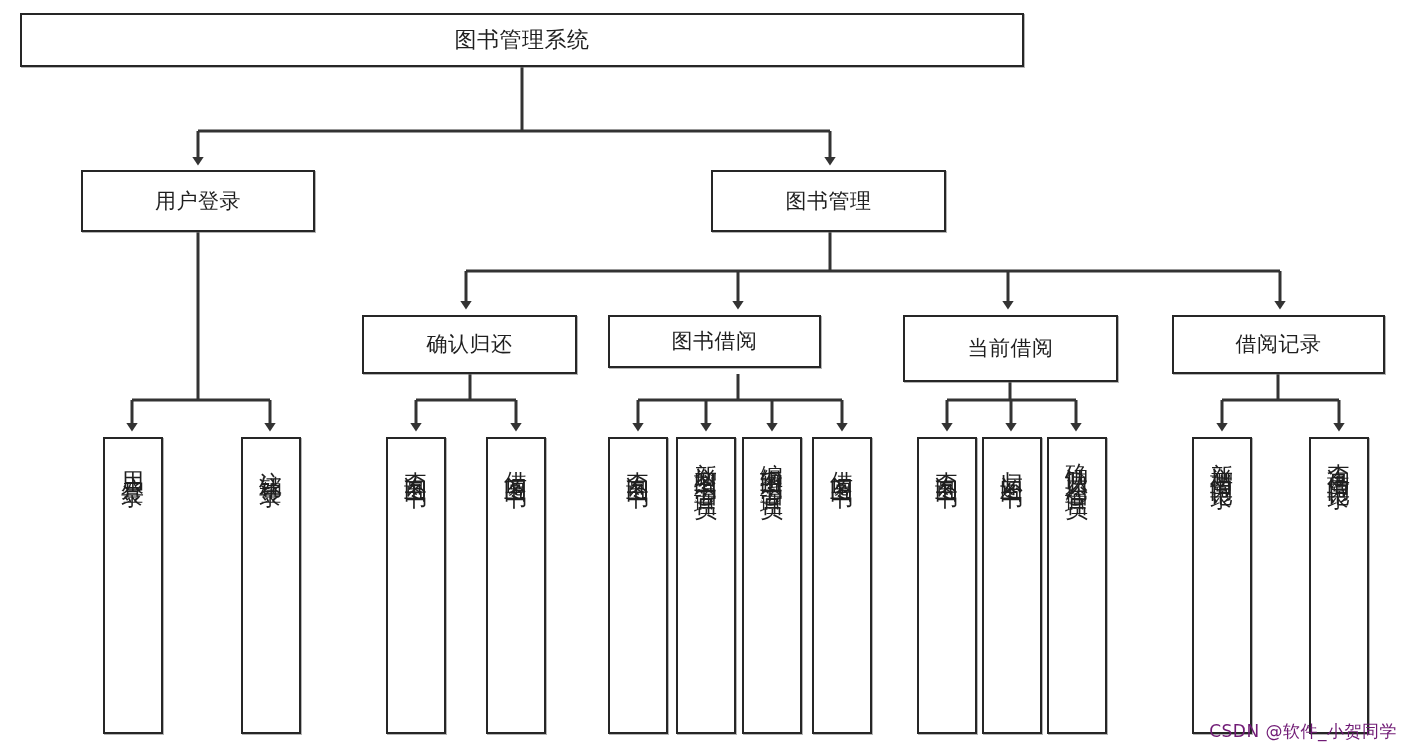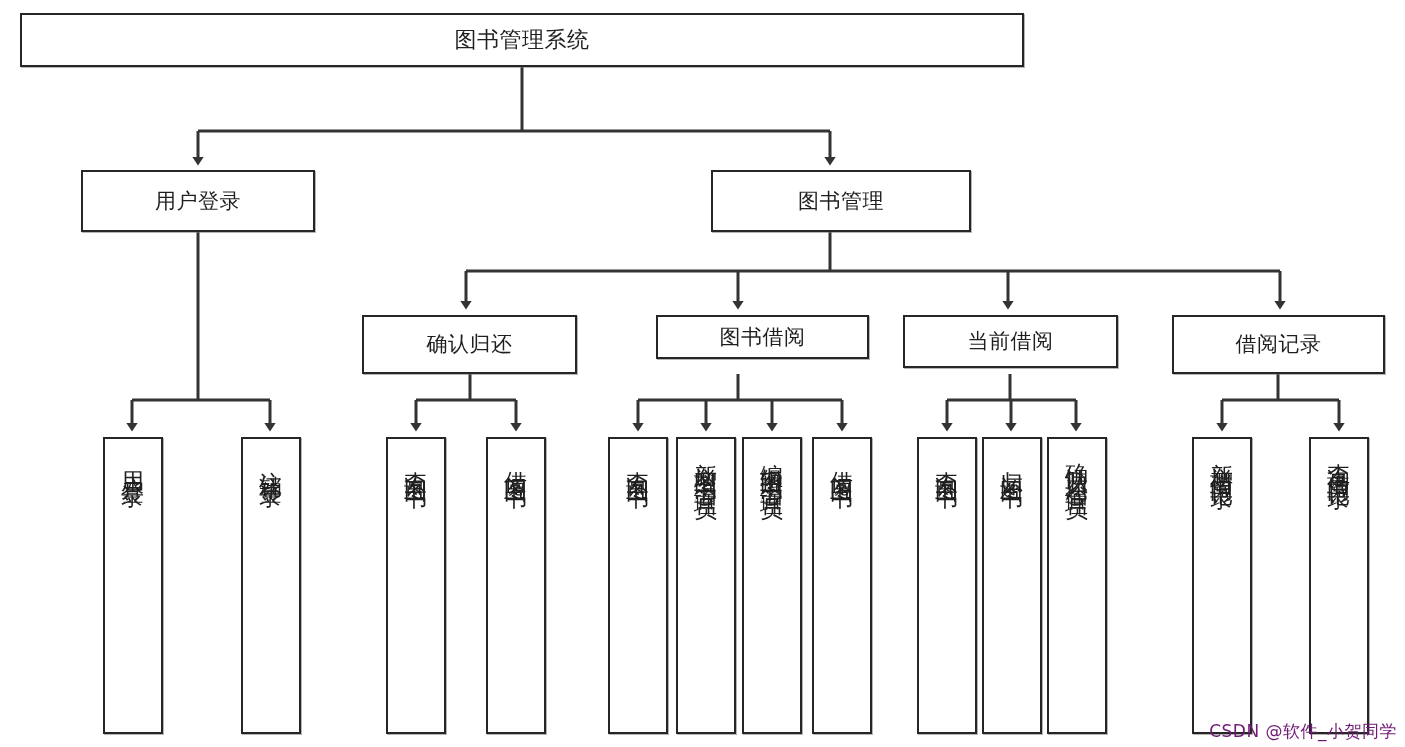--- a/index.html
+++ b/index.html
@@ -133,31 +133,31 @@
     </g>
   </svg>
 
   <div class="node h root" style="left:20px; top:13px; width:1004px; height:54px;">
     <span class="label">图书管理系统</span>
   </div>
 
   <div class="node h" style="left:81px; top:170px; width:234px; height:62px;">
     <span class="label">用户登录</span>
   </div>
-  <div class="node h" style="left:711px; top:170px; width:260px; height:62px;">
+  <div class="node h" style="left:711px; top:170px; width:235px; height:62px;">
     <span class="label">图书管理</span>
   </div>
 
   <div class="node h" style="left:362px; top:315px; width:215px; height:59px;">
     <span class="label">确认归还</span>
   </div>
-  <div class="node h" style="left:656px; top:315px; width:213px; height:44px;">
+  <div class="node h" style="left:608px; top:315px; width:213px; height:53px;">
     <span class="label">图书借阅</span>
   </div>
-  <div class="node h" style="left:903px; top:315px; width:215px; height:53px;">
+  <div class="node h" style="left:903px; top:315px; width:215px; height:67px;">
     <span class="label">当前借阅</span>
   </div>
   <div class="node h" style="left:1172px; top:315px; width:213px; height:59px;">
     <span class="label">借阅记录</span>
   </div>
 
   <div class="node v" style="left:103px; top:437px; width:60px; height:297px;">
     <span class="label">用户登录</span>
   </div>
   <div class="node v" style="left:241px; top:437px; width:60px; height:297px;">

